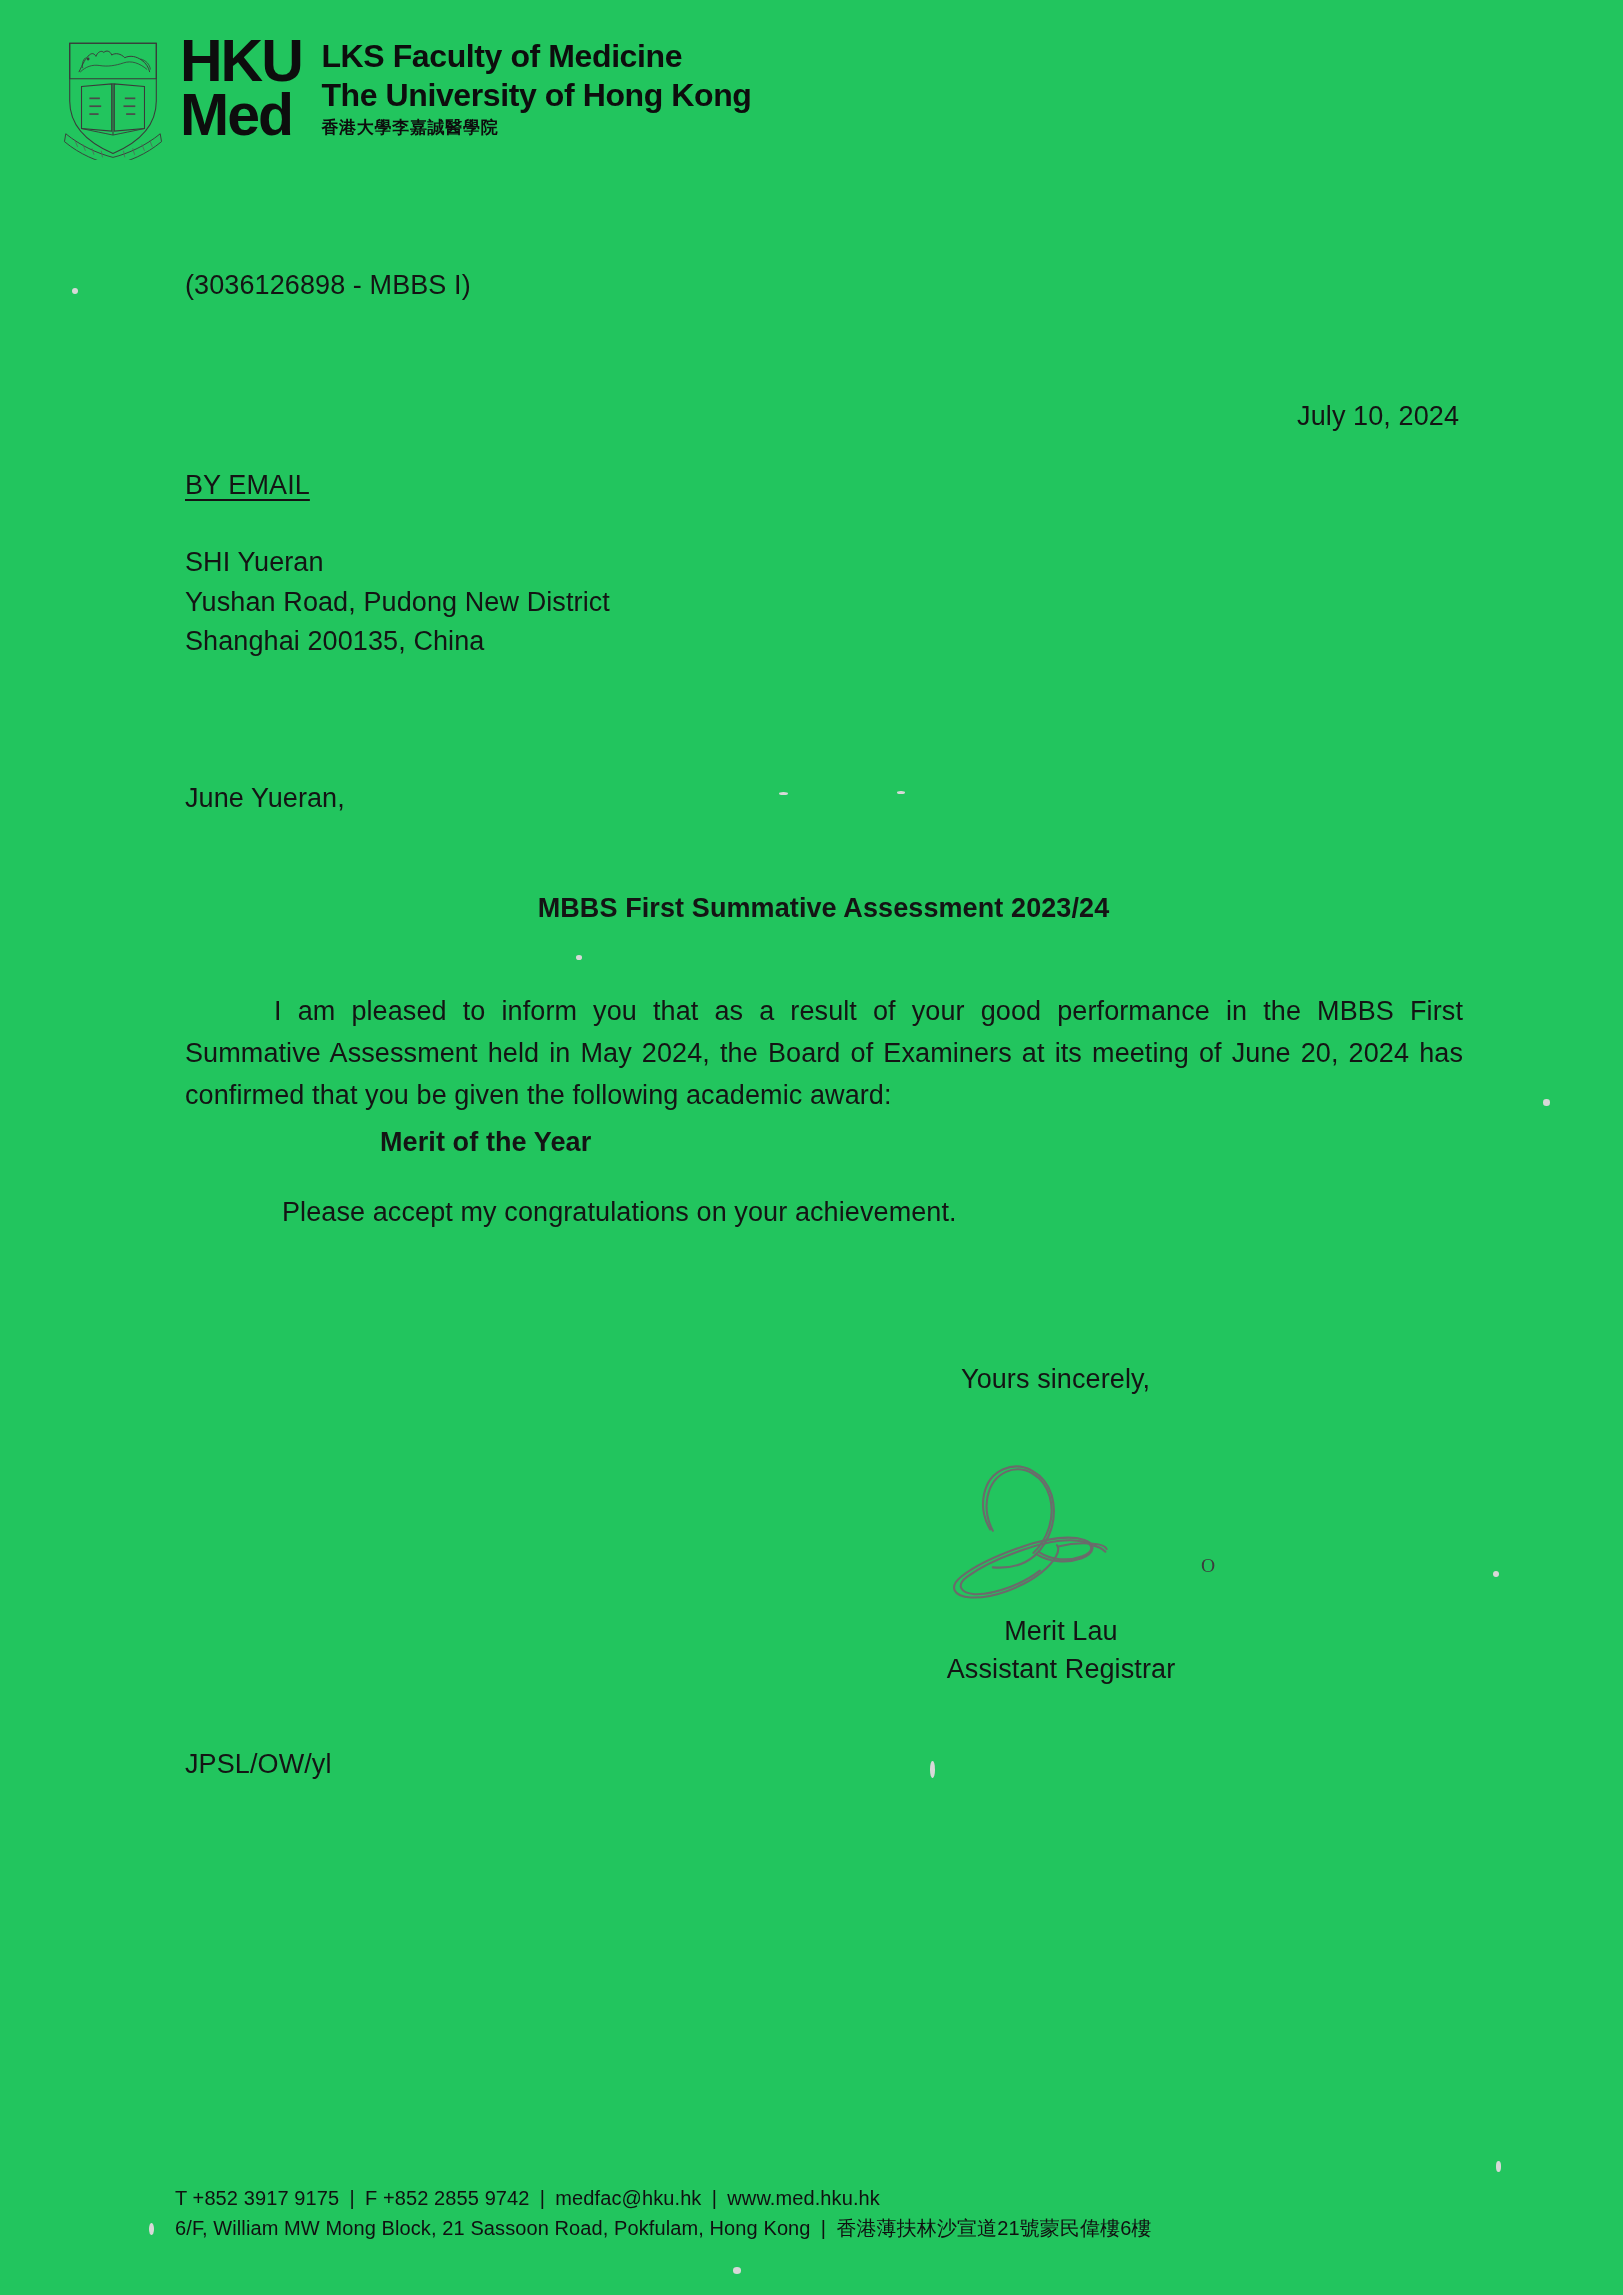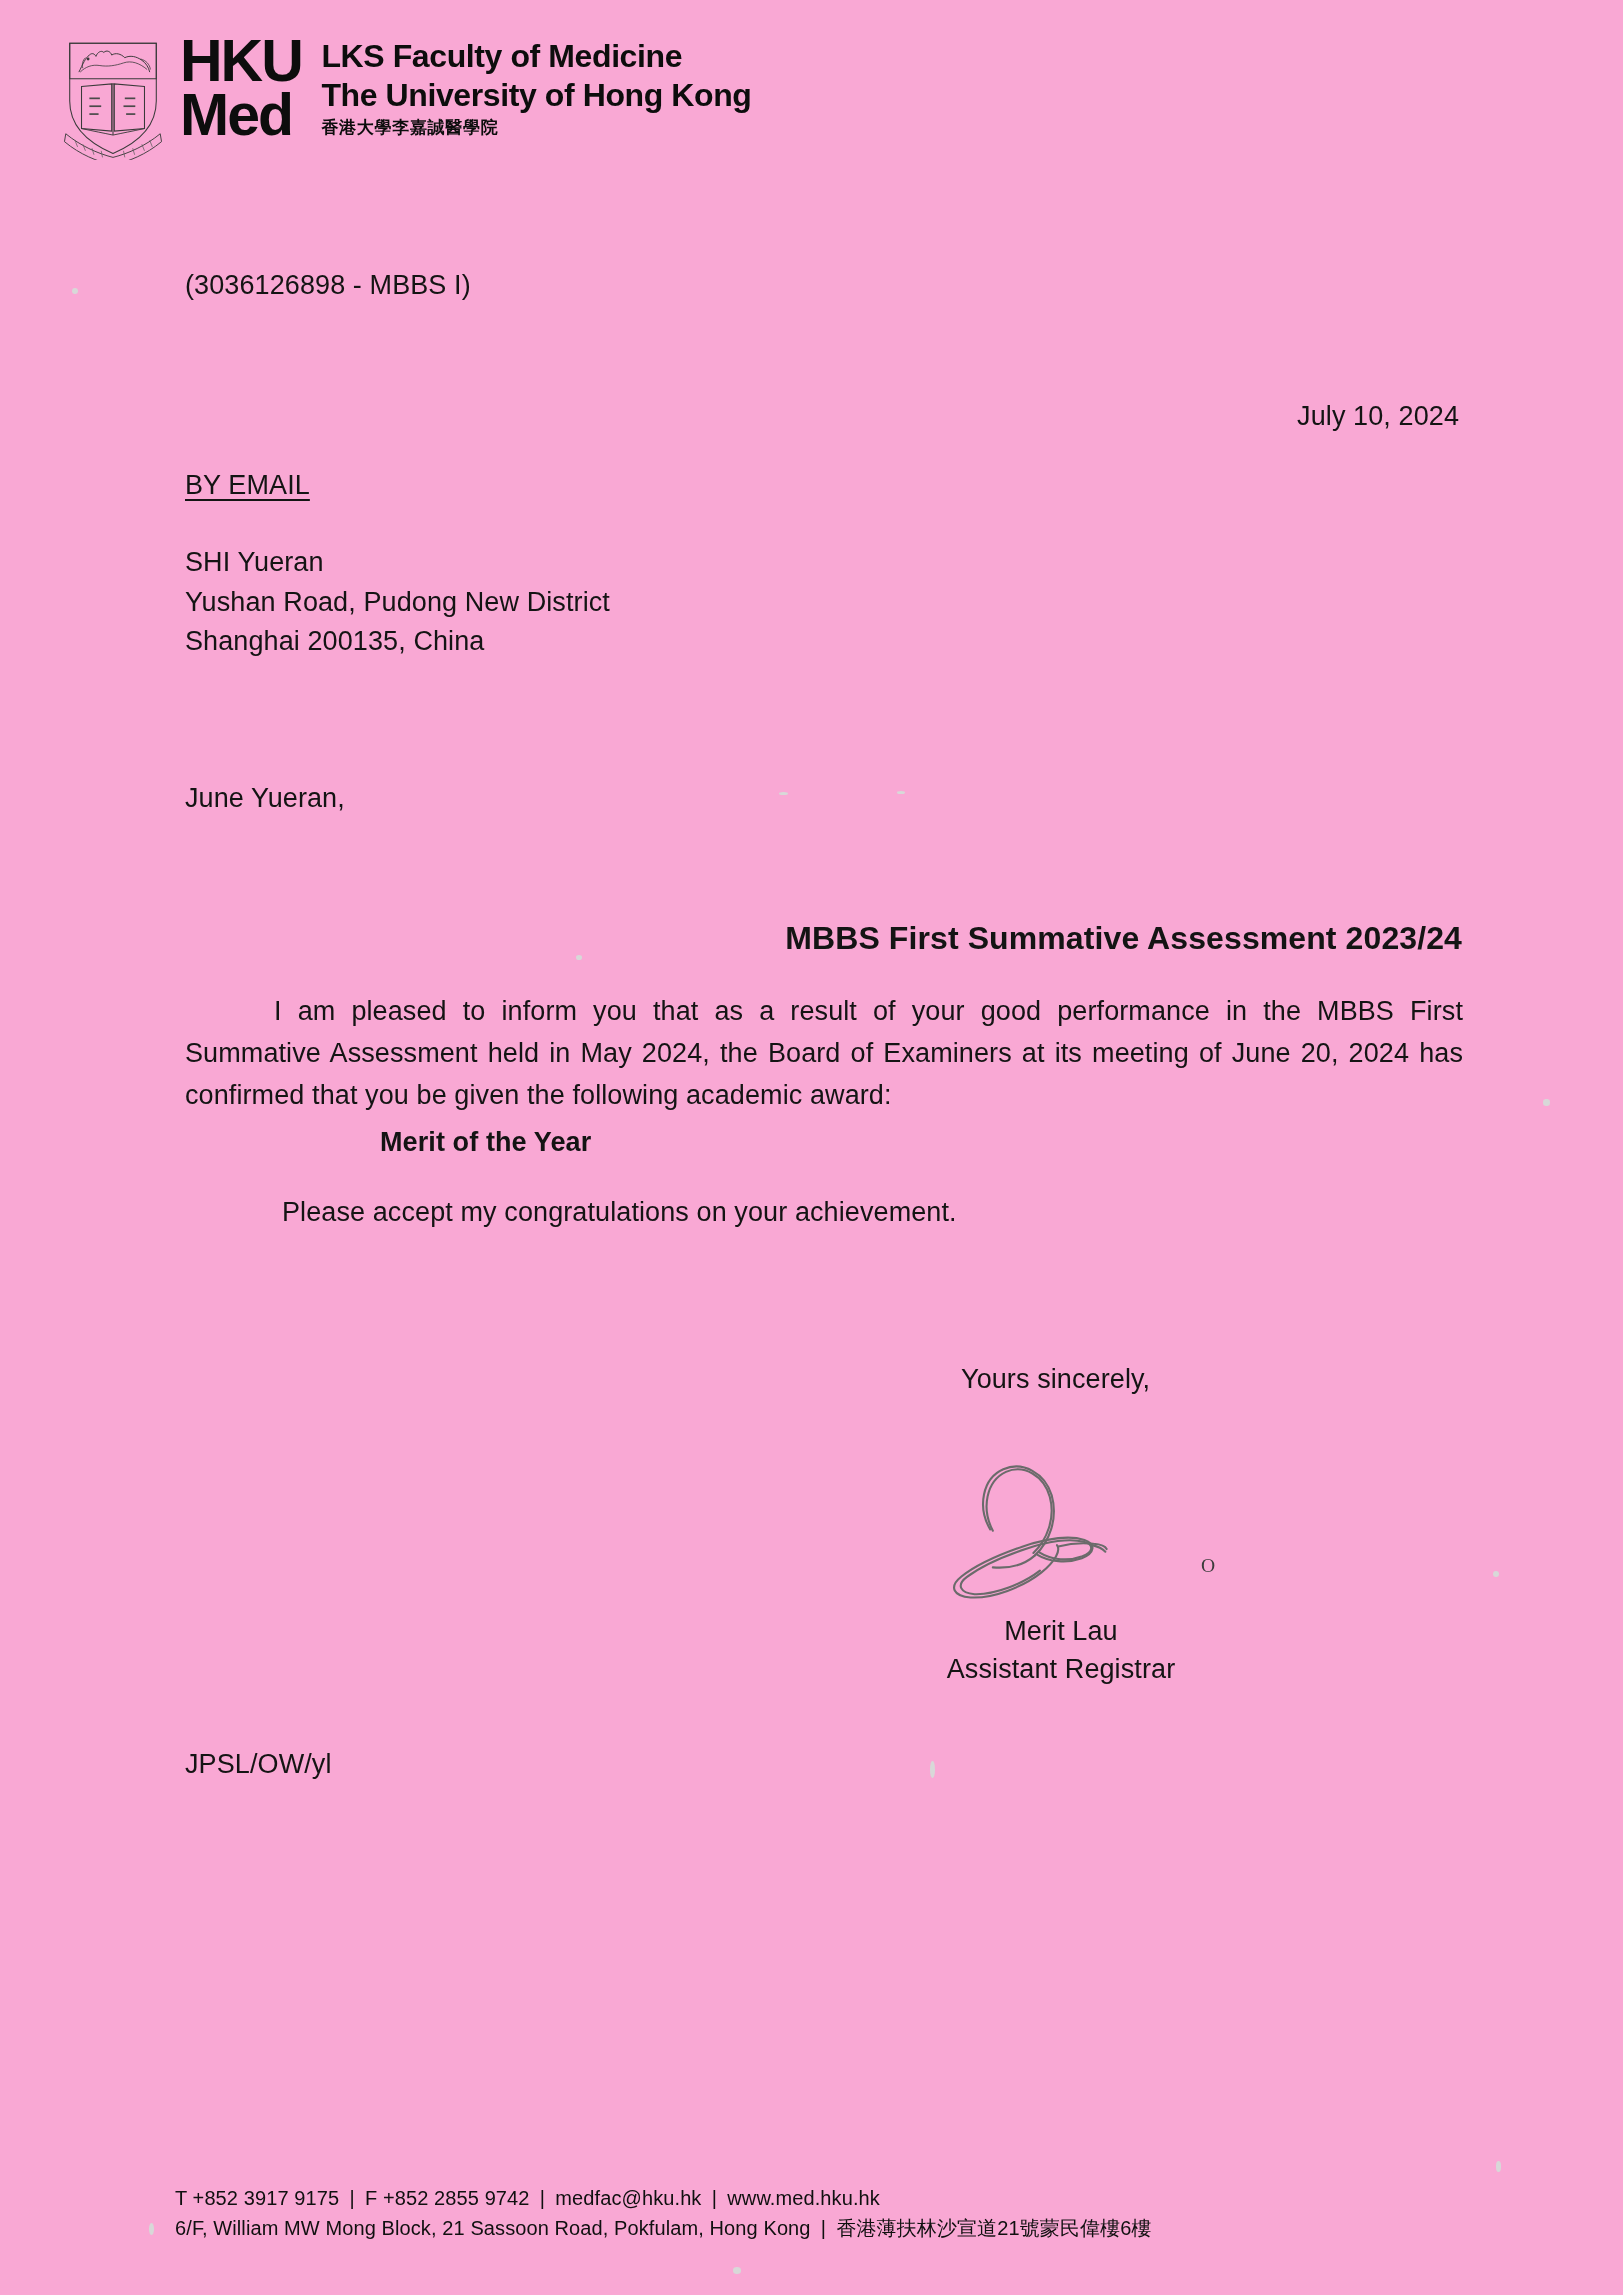--- a/index.html
+++ b/index.html
@@ -4,21 +4,21 @@
 <style>
   html, body {
     margin: 0;
     padding: 0;
     background: #ffffff;
   }
   .page {
     position: relative;
     width: 1624px;
     height: 2295px;
-    background: #f9a8d4;
+    background: #22c55e;
     font-family: "Liberation Sans", sans-serif;
     color: #141414;
     overflow: hidden;
   }
 
   
   .letterhead {
     position: absolute;
     left: 63px;
     top: 34px;
@@ -101,24 +101,24 @@
   .salutation {
     position: absolute;
     left: 185px;
     top: 783px;
     font-size: 27px;
     letter-spacing: 0.1px;
   }
   .subject {
     position: absolute;
     left: 185px;
-    top: 920px;
+    top: 893px;
     width: 1277px;
-    text-align: right;
-    font-size: 32px;
+    text-align: center;
+    font-size: 27px;
     font-weight: 700;
     letter-spacing: 0.1px;
   }
   .body-para {
     position: absolute;
     left: 185px;
     top: 990px;
     width: 1278px;
     font-size: 27px;
     line-height: 1.56;

